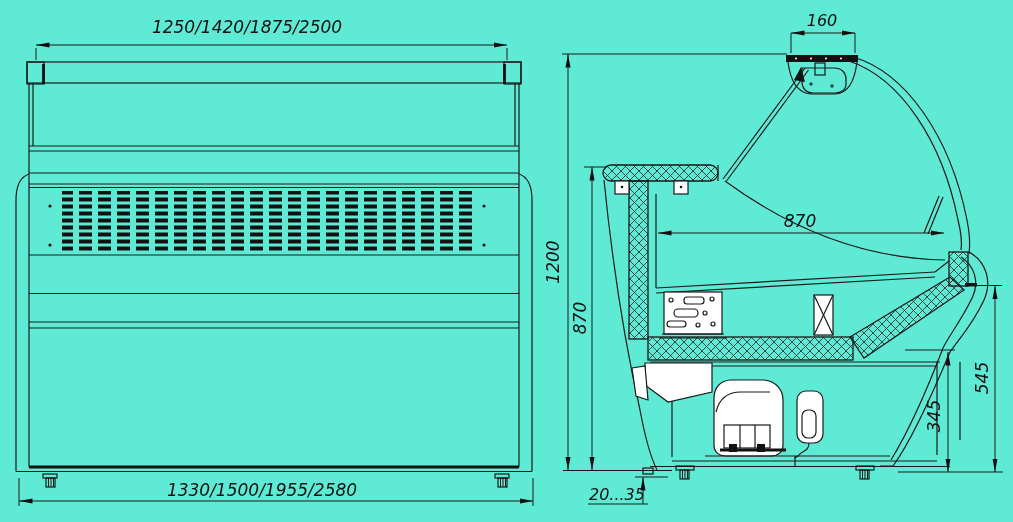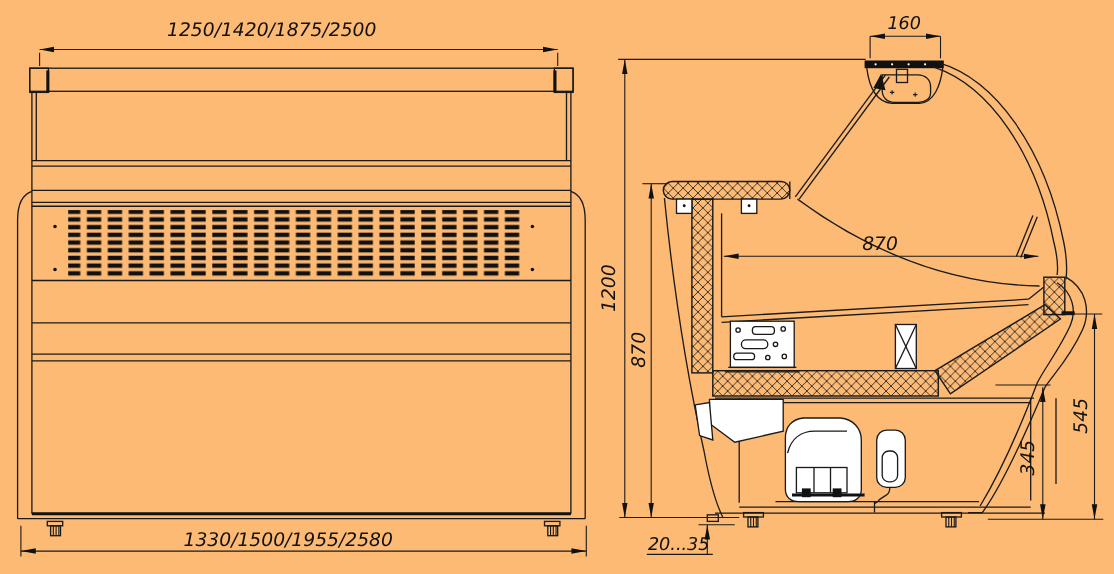--- a/index.html
+++ b/index.html
@@ -1,16 +1,16 @@
 <!DOCTYPE html>
 <html><head>
 <meta charset="utf-8">
 <style>
   html,body{margin:0;padding:0;background:#ffffff;}
-  #stage{position:relative;width:1013px;height:522px;background:#fdba74;overflow:hidden;
+  #stage{position:relative;width:1013px;height:522px;background:#5eead4;overflow:hidden;
          font-family:"DejaVu Sans",sans-serif;}
   svg{position:absolute;left:0;top:0;}
   .ln{stroke:#1a1a1a;stroke-width:1.2;fill:none;}
   .thin{stroke:#1a1a1a;stroke-width:1;fill:none;}
   .thick{stroke:#111;stroke-width:2.8;fill:none;}
   .dim{stroke:#1a1a1a;stroke-width:1;fill:none;}
   .dimtxt{font-family:"DejaVu Sans",sans-serif;font-style:italic;font-size:17px;
           fill:#111;text-anchor:middle;}
   .dimtxt-sm{font-family:"DejaVu Sans",sans-serif;font-style:italic;font-size:16px;
           fill:#111;text-anchor:middle;}

